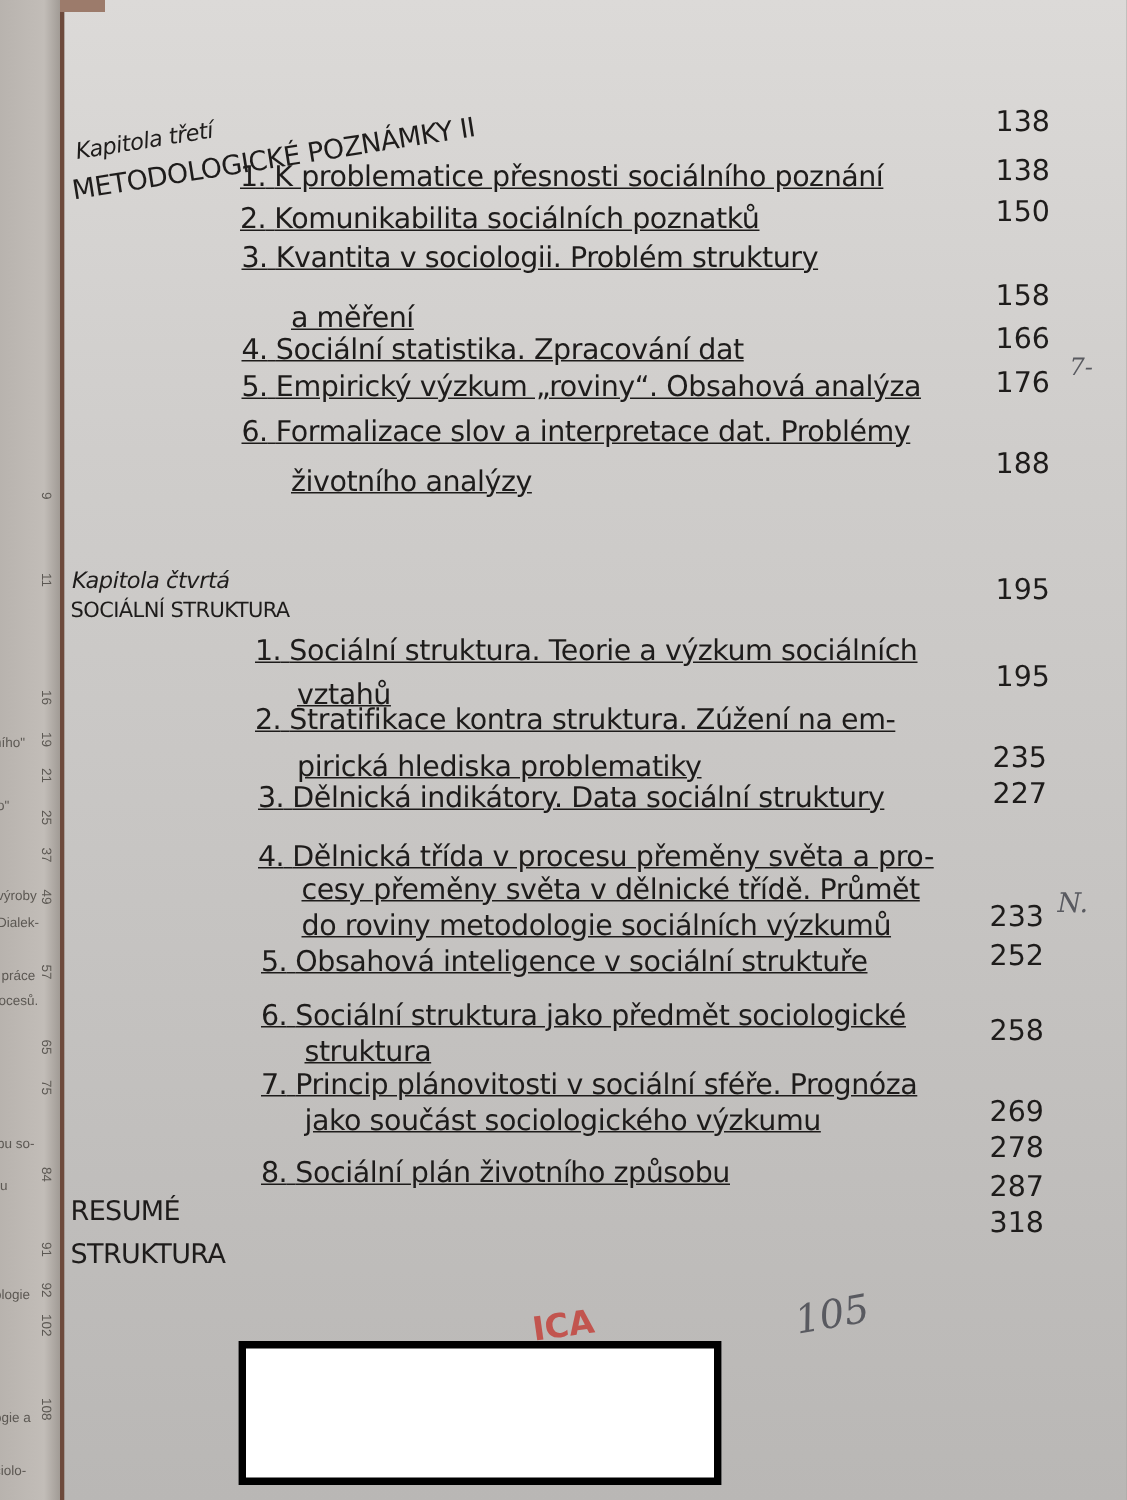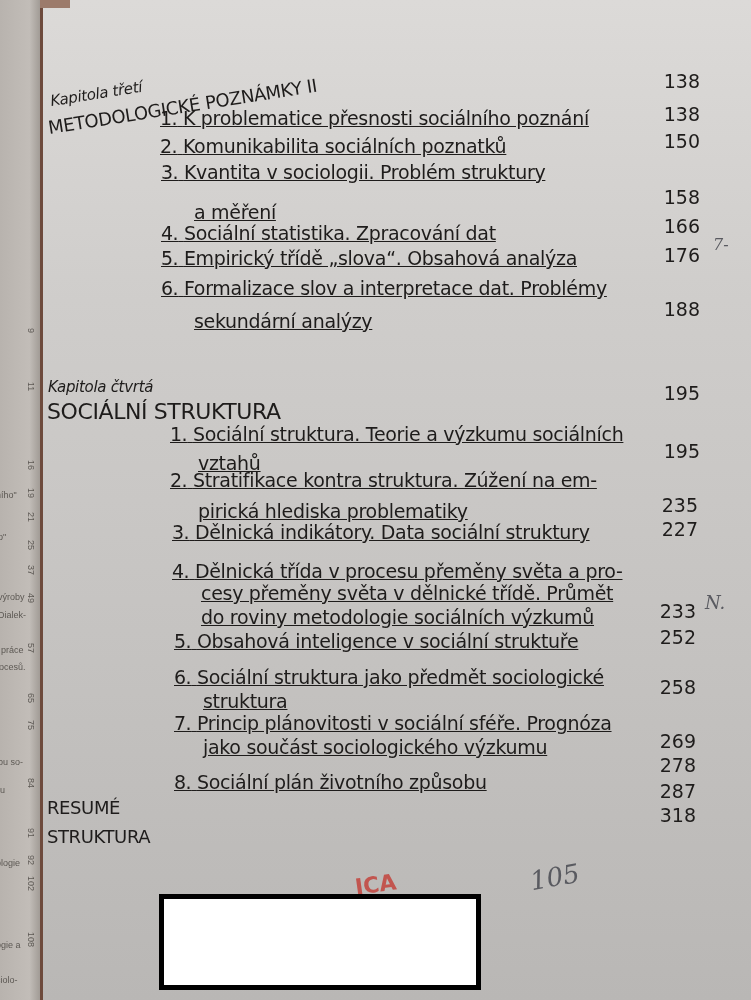--- a/index.html
+++ b/index.html
@@ -100,36 +100,36 @@
 </div>
 <div class="row item" style="left:194px;top:201px">a měření</div>
 <div class="pg" style="left:640px;top:186px">158</div>
 
 <div class="row item" style="left:161px;top:222px">
   <span class="num">4.</span> <span>Sociální statistika. Zpracování dat</span>
 </div>
 <div class="pg" style="left:640px;top:215px">166</div>
 
 <div class="row item" style="left:161px;top:247px">
-  <span class="num">5.</span> <span>Empirický třídě „slova“. Obsahová analýza</span>
+  <span class="num">5.</span> <span>Empirický výzkum „roviny“. Obsahová analýza</span>
 </div>
 <div class="pg" style="left:640px;top:244px">176</div>
 
 <div class="row item" style="left:161px;top:277px">
   <span class="num">6.</span> <span>Formalizace slov a interpretace dat. Problémy</span>
 </div>
-<div class="row item" style="left:194px;top:310px">sekundární analýzy</div>
+<div class="row item" style="left:194px;top:310px">životního analýzy</div>
 <div class="pg" style="left:640px;top:298px">188</div>
 
 <div class="row kap" style="left:48px;top:378px">Kapitola čtvrtá</div>
-<div class="row head" style="left:47px;top:399px;font-size:22px">SOCIÁLNÍ STRUKTURA</div>
+<div class="row head" style="left:47px;top:399px;font-size:14px">SOCIÁLNÍ STRUKTURA</div>
 <div class="pg" style="left:640px;top:382px">195</div>
 
 <div class="row item" style="left:170px;top:423px">
-  <span class="num">1.</span> <span>Sociální struktura. Teorie a výzkumu sociálních</span>
+  <span class="num">1.</span> <span>Sociální struktura. Teorie a výzkum sociálních</span>
 </div>
 <div class="row item" style="left:198px;top:452px">vztahů</div>
 <div class="pg" style="left:640px;top:440px">195</div>
 
 <div class="row item" style="left:170px;top:469px">
   <span class="num">2.</span> <span>Stratifikace kontra struktura. Zúžení na em-</span>
 </div>
 <div class="row item" style="left:198px;top:500px">pirická hlediska problematiky</div>
 <div class="pg" style="left:638px;top:494px">235</div>
 

